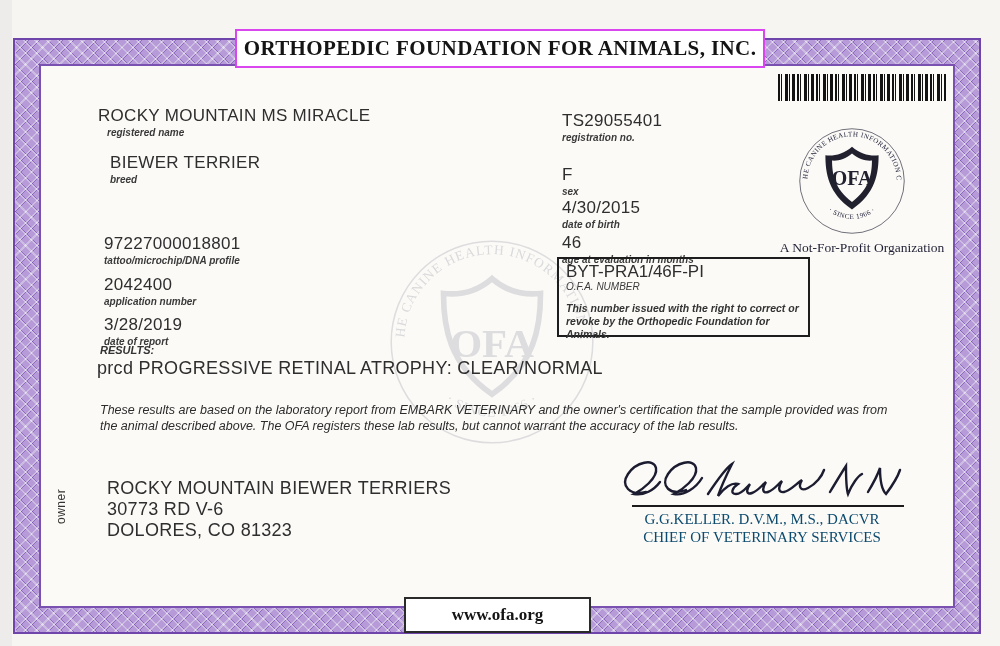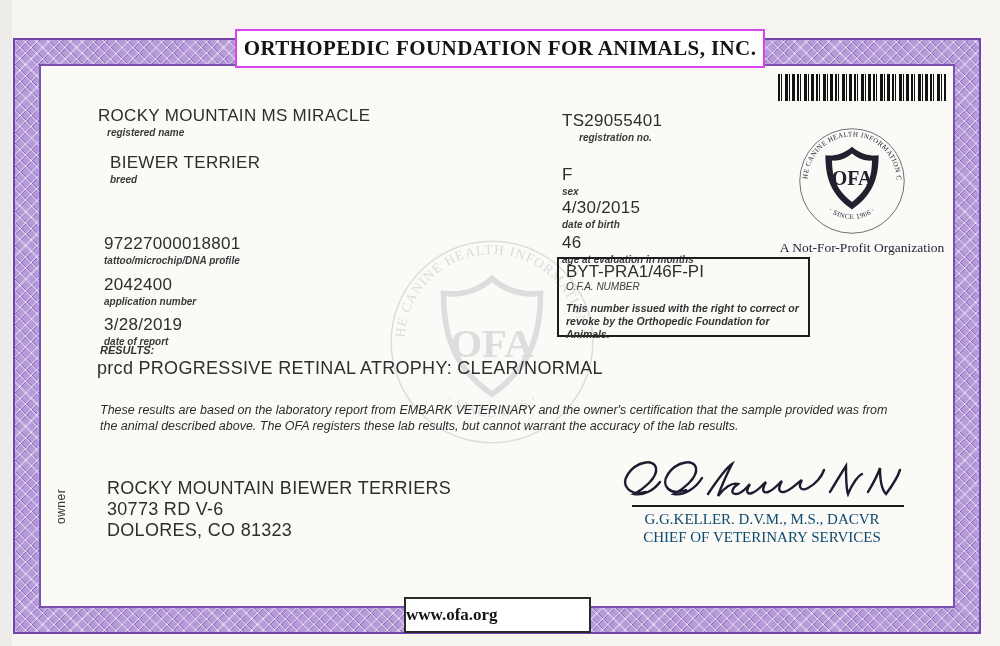--- a/index.html
+++ b/index.html
@@ -30,21 +30,21 @@
   .title-box{
     position:absolute;left:235px;top:29px;width:530px;height:39px;z-index:6;
     background:#ffffff;border:2px solid #d946ef;box-sizing:border-box;
     display:flex;align-items:center;justify-content:center;
     font-family:"Liberation Serif", serif;font-weight:bold;font-size:21px;
     letter-spacing:0.4px;color:#141414;
   }
   .footer-box{
     position:absolute;left:404px;top:597px;width:187px;height:36px;z-index:6;
     background:#ffffff;border:2px solid #2a2a2a;box-sizing:border-box;
-    display:flex;align-items:center;justify-content:flex-start;
+    display:flex;align-items:center;justify-content:center;
     font-family:"Liberation Serif", serif;font-weight:bold;font-size:17px;color:#141414;
   }
   
   .barcode{
     position:absolute;left:778px;top:74px;width:168px;height:27px;z-index:5;
     background:repeating-linear-gradient(90deg,
       #121212 0 2px, #fbfaf7 2px 3px,
       #121212 3px 4px, #fbfaf7 4px 7px,
       #121212 7px 10px, #fbfaf7 10px 11px,
       #121212 11px 12px, #fbfaf7 12px 14px,
@@ -136,21 +136,21 @@
     <div class="value">2042400</div>
     <div class="label" style="margin-left:0;">application number</div>
   </div>
   <div class="field" style="left:104px;top:298px;">
     <div class="value">3/28/2019</div>
     <div class="label" style="margin-left:0;">date of report</div>
   </div>
 
   <div class="field" style="left:562px;top:94px;">
     <div class="value">TS29055401</div>
-    <div class="label" style="margin-left:17px;">registration no.</div>
+    <div class="label" style="margin-left:0;">registration no.</div>
   </div>
   <div class="field" style="left:562px;top:148px;">
     <div class="value">F</div>
     <div class="label" style="margin-left:0;">sex</div>
   </div>
   <div class="field" style="left:562px;top:181px;">
     <div class="value">4/30/2015</div>
     <div class="label" style="margin-left:0;">date of birth</div>
   </div>
   <div class="field" style="left:562px;top:216px;">

